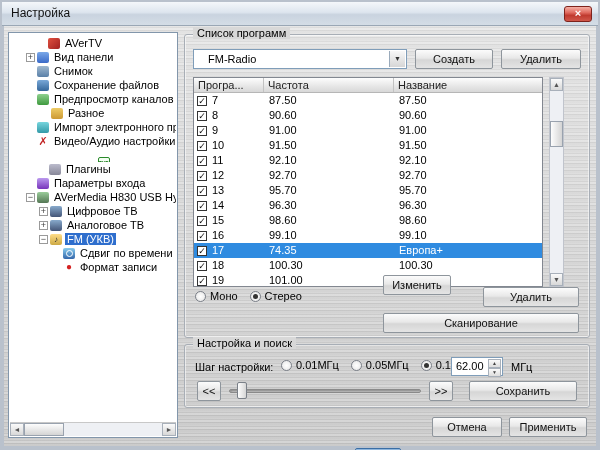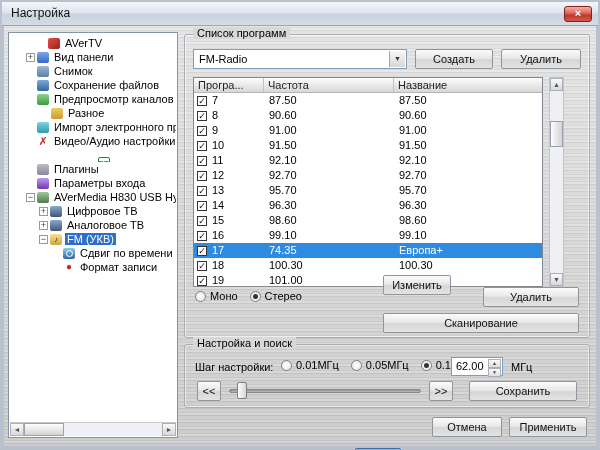--- a/index.html
+++ b/index.html
@@ -64,21 +64,21 @@
   .b-edit { left:198px; top:240px; width:68px; }
   .b-del2 { left:298px; top:252px; width:96px; }
   .b-scan { left:198px; top:278px; width:196px; }
   .b-seekback { left:12px; top:36px; width:24px; }
   .b-seekfwd { left:244px; top:36px; width:24px; }
   .b-save { left:284px; top:36px; width:108px; }
   .b-ok { left:351px; top:391px; width:46px; border:1px solid #3a6ea5; box-shadow:inset 0 0 0 1px #8fb6dd;margin-top:31px; }
   .b-cancel { left:428px; top:391px; width:70px; }
   .b-apply { left:505px; top:391px; width:78px; }
 
-  .combo { position:absolute; left:8px; top:14px; width:214px; height:20px; background:#fff; border:1px solid #7f9db9; font-size:11px; line-height:18px; padding-left:5px; }
+  .combo { position:absolute; left:8px; top:14px; width:214px; height:20px; background:#fff; border:1px solid #7f9db9; font-size:11px; line-height:18px; padding-left:14px; }
   .combo .arrow { position:absolute; right:1px; top:1px; bottom:1px; width:16px; background:linear-gradient(#f8f8f8,#d6d6d6); border-left:1px solid #9aaabb; font-size:7px; line-height:16px; text-align:center; color:#333; }
 
   .table { position:absolute; left:8px; top:42px; width:350px; height:210px; border:1px solid #828790; background:#fff; font-size:11px; overflow:hidden; }
   .thead { display:flex; height:15px; background:linear-gradient(#fdfdfd,#e6e6e6 60%,#d8d8d8); border-bottom:1px solid #b6b6b6; }
   .th { border-right:1px solid #c2c2c2; padding-left:4px; line-height:14px; color:#222; }
   .th1 { width:70px; } .th2 { width:130px; } .th3 { width:148px; border-right:none; }
   .trow { display:flex; height:15px; line-height:15px; color:#000; }
   .trow .c1 { width:70px; display:flex; align-items:center; padding-left:3px; }
   .trow .c2 { width:130px; padding-left:5px; }
   .trow .c3 { width:148px; padding-left:5px; }
@@ -156,21 +156,21 @@
           <div class="titem" style="padding-left: 16px;">
             <span class="texp none"></span>
             <span class="ticon icon-vaudio"></span>
             <span class="tlabel">Видео/Аудио настройки</span>
           </div>
           <div class="titem" style="padding-left: 24px; flex-direction: column;">
             <span class="texp none"></span>
             <span class="ticon icon-teletext"></span>
             <span class="tlabel">Телетекст</span>
           </div>
-          <div class="titem" style="padding-left: 16px;">
+          <div class="titem" style="padding-left: 28px;">
             <span class="texp none"></span>
             <span class="ticon icon-plugins"></span>
             <span class="tlabel">Плагины</span>
           </div>
           <div class="titem" style="padding-left: 16px;">
             <span class="texp none"></span>
             <span class="ticon icon-inputparams"></span>
             <span class="tlabel">Параметры входа</span>
           </div>
           <div class="titem" style="padding-left: 16px;">

